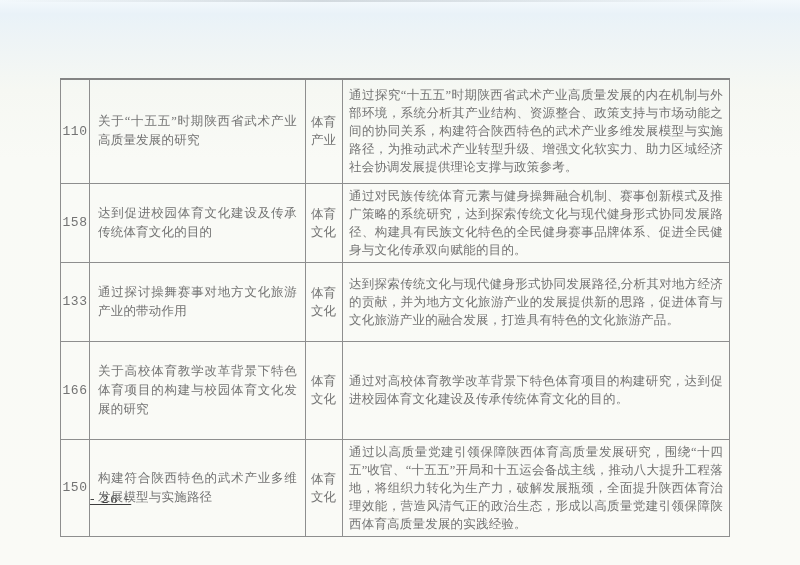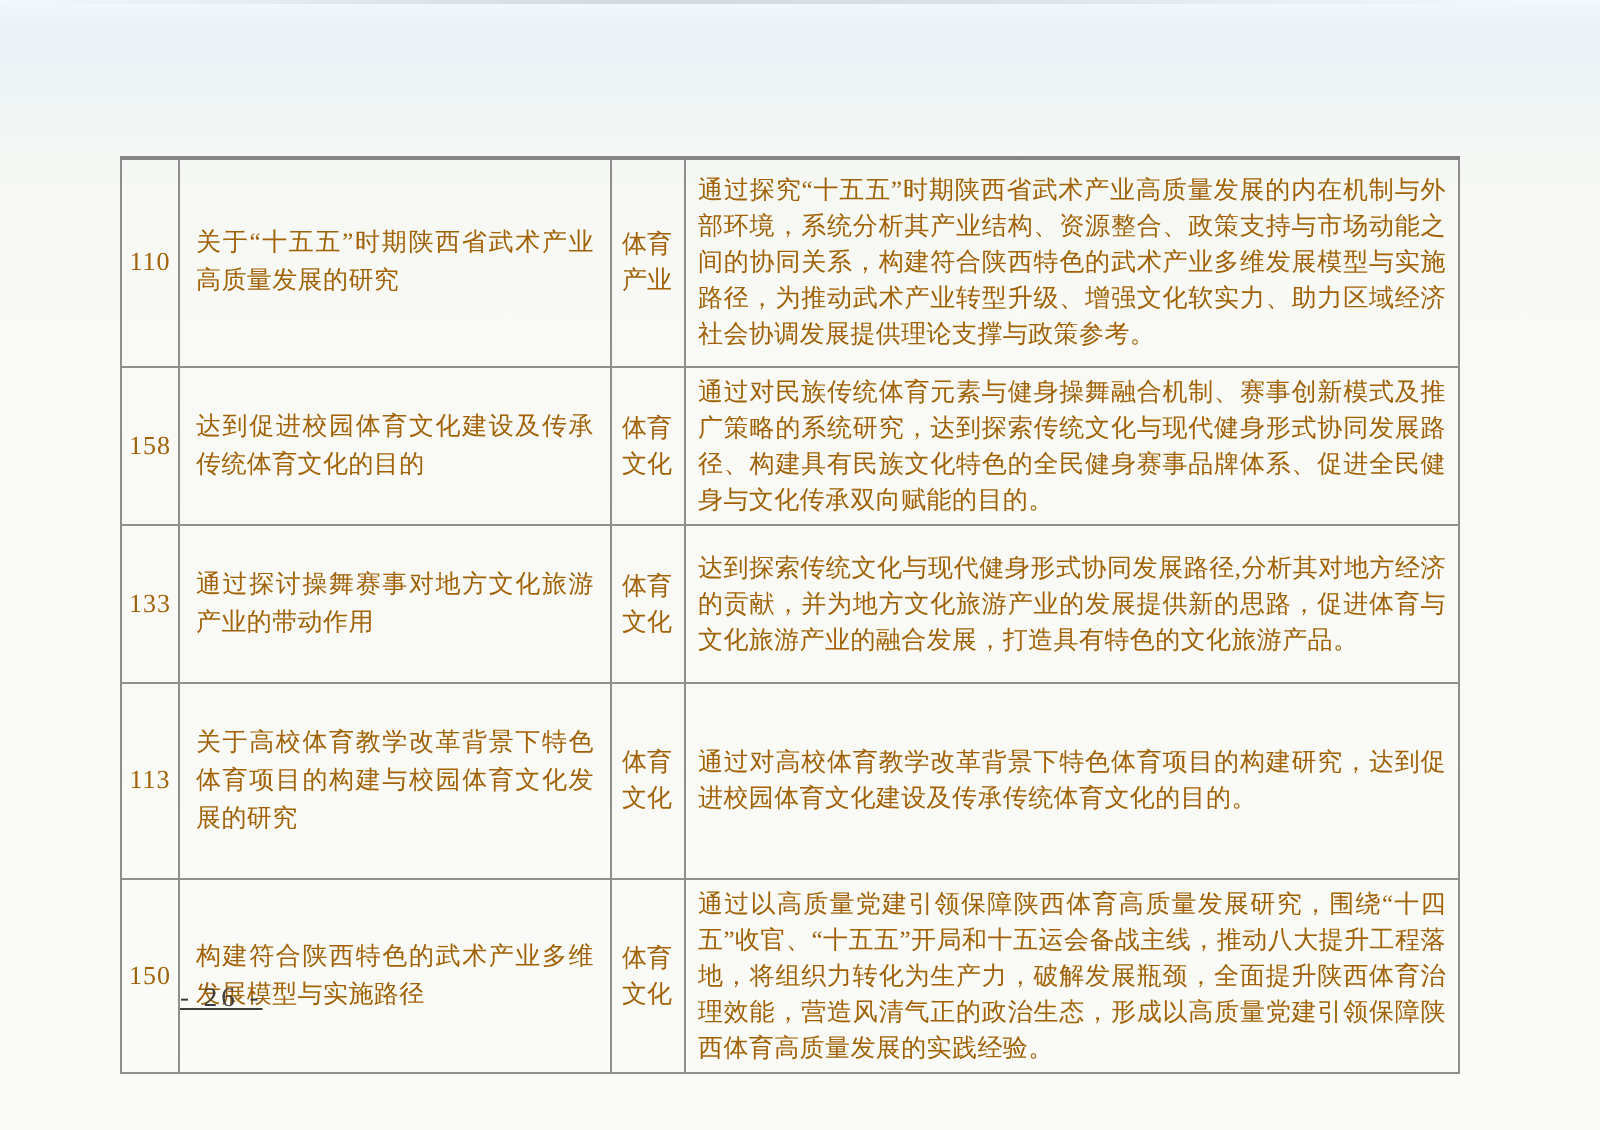--- a/index.html
+++ b/index.html
@@ -43,26 +43,26 @@
   table.topics, table.topics td {
     border: 1px solid #8e8e8e;
   }
   table.topics {
     border-top-width: 2px;
     border-top-color: #848484;
   }
   td {
     vertical-align: middle;
     font-size: 12.5px;
-    color: #a16207;
+    color: #737373;
     overflow: hidden;
   }
   td.c-no {
     text-align: center;
-    font-family: Liberation Serif, serif;
+    font-family: Liberation Mono, monospace;
     font-size: 13px;
     letter-spacing: 0.5px;
   }
   td.c-title {
     padding: 20px 8px;
     text-align: justify;
     text-justify: inter-character;
     line-height: 19px;
     letter-spacing: 0.2px;
   }
@@ -120,21 +120,21 @@
         <td class="c-cat">体育文化</td>
         <td class="c-desc">通过对民族传统体育元素与健身操舞融合机制、赛事创新模式及推广策略的系统研究，达到探索传统文化与现代健身形式协同发展路径、构建具有民族文化特色的全民健身赛事品牌体系、促进全民健身与文化传承双向赋能的目的。</td>
       </tr>
       <tr class="r2">
         <td class="c-no">133</td>
         <td class="c-title">通过探讨操舞赛事对地方文化旅游产业的带动作用</td>
         <td class="c-cat">体育文化</td>
         <td class="c-desc">达到探索传统文化与现代健身形式协同发展路径,分析其对地方经济的贡献，并为地方文化旅游产业的发展提供新的思路，促进体育与文化旅游产业的融合发展，打造具有特色的文化旅游产品。</td>
       </tr>
       <tr class="r3">
-        <td class="c-no">113</td>
+        <td class="c-no">166</td>
         <td class="c-title">关于高校体育教学改革背景下特色体育项目的构建与校园体育文化发展的研究</td>
         <td class="c-cat">体育文化</td>
         <td class="c-desc">通过对高校体育教学改革背景下特色体育项目的构建研究，达到促进校园体育文化建设及传承传统体育文化的目的。</td>
       </tr>
       <tr class="r4">
         <td class="c-no">150</td>
         <td class="c-title">构建符合陕西特色的武术产业多维发展模型与实施路径</td>
         <td class="c-cat">体育文化</td>
         <td class="c-desc">通过以高质量党建引领保障陕西体育高质量发展研究，围绕“十四五”收官、“十五五”开局和十五运会备战主线，推动八大提升工程落地，将组织力转化为生产力，破解发展瓶颈，全面提升陕西体育治理效能，营造风清气正的政治生态，形成以高质量党建引领保障陕西体育高质量发展的实践经验。</td>
       </tr>

